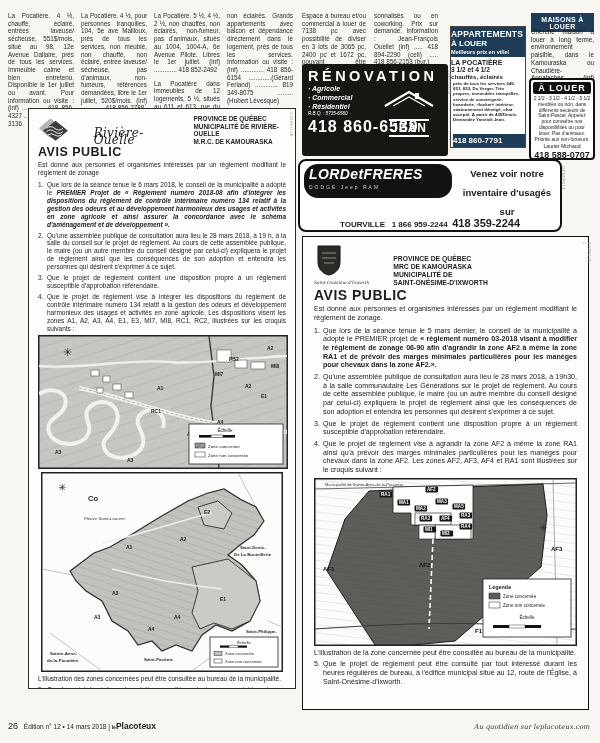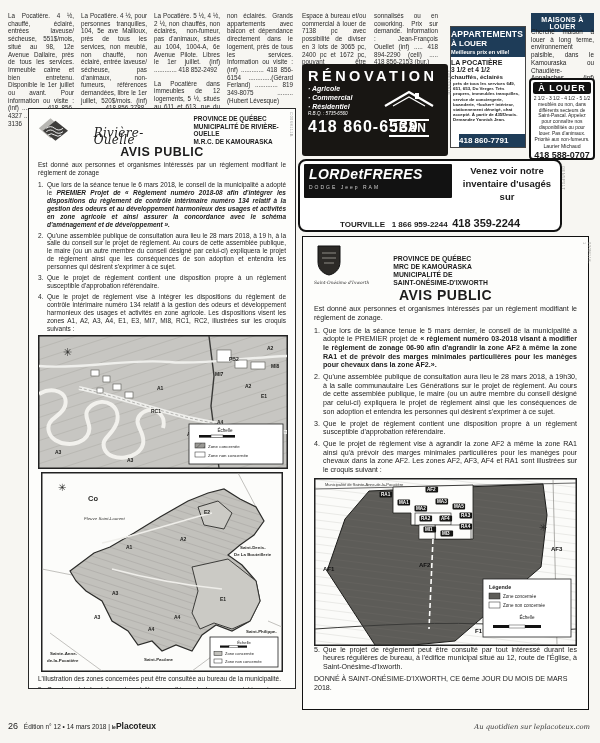--- a/index.html
+++ b/index.html
@@ -12,54 +12,54 @@
   
   .apt{position:absolute;left:450px;top:26px;width:76px;height:122px;background:#fff;border:1px solid #444;box-sizing:border-box;text-align:left;}
   .apt .hd{background:#1e3c58;color:#fff;padding:2px 0 2px;}
   .apt .hd .l1{font-size:8.5px;font-weight:bold;letter-spacing:.2px;}
   .apt .hd .l2{font-size:8px;font-weight:bold;}
   .apt .hd .l3{font-size:5.6px;font-weight:bold;margin-top:1px;}
   .apt .city{font-size:7px;font-weight:bold;margin-top:2px;}
   .apt .sz{font-size:6.6px;font-weight:bold;}
   .apt .ft{font-size:6.2px;font-weight:bold;}
   .apt .sm{font-size:4.4px;line-height:5.2px;font-weight:bold;padding:1px 2px;}
-  .apt .ph{background:#1e3c58;color:#fff;font-size:8px;font-weight:bold;padding:2px 0;position:absolute;bottom:0;left:8px;right:0;}
+  .apt .ph{background:#1e3c58;color:#fff;font-size:8px;font-weight:bold;padding:2px 0;position:absolute;bottom:0;left:2px;right:0;}
   
   .maisons-badge{position:absolute;left:531px;top:13px;width:63px;}
   .maisons-txt{position:absolute;left:531px;top:28px;width:63px;font-size:6.3px;line-height:7.7px;text-align:justify;}
   
   .alouer{position:absolute;left:529px;top:78px;width:66px;height:82px;background:#fff;border:2px solid #111;border-radius:4px;box-sizing:border-box;text-align:center;}
   .alouer .t{background:#111;color:#fff;font-weight:bold;font-size:9px;letter-spacing:1px;margin:2px;padding:1px 0;border-radius:2px;}
   .alouer .b{font-size:4.9px;line-height:5.8px;padding:0 2px;}
   .alouer .n{font-size:5.2px;margin-top:1px;}
   .alouer .p{font-size:9px;font-weight:bold;margin-top:1px;}
   
   .reno{position:absolute;left:302px;top:64px;width:146px;height:92px;background:#181613;color:#fff;border-radius:3px;box-sizing:border-box;padding:4px 6px;}
   .reno .t{font-size:14.5px;font-weight:bold;letter-spacing:3.5px;}
   .reno .li{font-size:7px;font-style:italic;font-weight:bold;line-height:9px;}
   .reno .rbq{font-size:4.6px;font-style:italic;}
   .reno .ph{font-size:16px;font-weight:bold;letter-spacing:1px;margin-top:2px;}
   .reno .logo{position:absolute;right:8px;top:24px;width:62px;text-align:center;}
   .reno .jean{font-size:12px;font-weight:bold;letter-spacing:1px;border-top:2px solid #fff;border-bottom:2px solid #fff;display:inline-block;padding:0 2px;}
   
   .lord{position:absolute;left:298px;top:159px;width:264px;height:73px;background:#fff;border:2.5px solid #111;border-radius:8px;box-sizing:border-box;}
-  .lord .blk{position:absolute;left:4px;top:3px;width:148px;height:34px;background:#121212;border-radius:1px;color:#fff;padding:2px 5px;box-sizing:border-box;}
+  .lord .blk{position:absolute;left:4px;top:3px;width:148px;height:34px;background:#121212;border-radius:14px;color:#fff;padding:2px 5px;box-sizing:border-box;}
   .lord .brand{font-size:14px;font-weight:bold;font-style:italic;letter-spacing:.4px;white-space:nowrap;}
   .lord .marques{font-size:5px;color:#cfcfcf;letter-spacing:2px;margin-top:2px;}
-  .lord .tag{position:absolute;left:156px;top:3px;width:102px;font-size:9.5px;font-weight:bold;text-align:center;line-height:13px;}
+  .lord .tag{position:absolute;left:156px;top:3px;width:102px;font-size:9.5px;font-weight:bold;text-align:center;line-height:19px;}
   .lord .url{position:absolute;left:0;right:0;top:39px;text-align:center;font-size:15px;font-weight:bold;letter-spacing:1px;}
   .lord .bot{position:absolute;left:0;right:0;top:56px;text-align:center;font-size:8px;font-weight:bold;}
   .lord .bot .big{font-size:11px;}
   
   .avisL{position:absolute;left:28px;top:108px;width:268px;height:581px;background:#fdfdfb;border:1px solid #2a2a2a;box-sizing:border-box;padding:6px 9px;font-size:6.5px;line-height:7.9px;overflow:hidden;}
   .avisR{position:absolute;left:302px;top:236px;width:287px;height:474px;background:#fdfdfb;border:1.5px solid #111;box-sizing:border-box;padding:7px 11px;font-size:7.1px;line-height:8.7px;overflow:hidden;}
   .avis-hdr{display:flex;align-items:flex-end;gap:24px;margin-bottom:4px;}
   .org div{font-weight:bold;font-size:6.4px;line-height:7.6px;}
   .avisR .org div{font-size:6.8px;line-height:8px;}
-  .avis-title{text-align:center;font-weight:bold;font-size:12.5px;letter-spacing:.5px;margin:3px 0 4px;}
+  .avis-title{text-align:left;font-weight:bold;font-size:12.5px;letter-spacing:.5px;margin:3px 0 4px;}
   .avisR .avis-title{font-size:14px;margin:4px 0 5px;}
   .intro{text-align:justify;margin-bottom:4px;}
   .item{position:relative;padding-left:9px;text-align:justify;margin-bottom:3px;}
   .item .n{position:absolute;left:0;top:0;}
   .bi{font-weight:bold;font-style:italic;}
   .bb{font-weight:bold;}
   .script{font-family:"DejaVu Serif",serif;font-style:italic;font-size:12px;letter-spacing:.3px;}
   .crest-cap{font-family:"DejaVu Serif",serif;font-style:italic;font-size:4.4px;text-align:center;color:#333;}
   .note{margin:3px 0;}
   .given{margin:3px 0 2px;}
@@ -402,25 +402,25 @@
         <text x="188" y="119" font-size="4.6" fill="#222">Zone concernée</text>
         <rect x="174" y="123" width="11" height="6" fill="#fff" stroke="#222" stroke-width="0.5"></rect>
         <text x="188" y="128" font-size="4.6" fill="#222">Zone non concernée</text>
         <text x="212" y="140" font-size="4.6" fill="#222" text-anchor="middle">Échelle</text>
         <rect x="178" y="146" width="16" height="3" fill="#111"></rect>
           <rect x="194" y="146" width="16" height="3" fill="#fff" stroke="#111" stroke-width="0.4"></rect>
           <rect x="210" y="146" width="16" height="3" fill="#111"></rect>
       </g>
     </svg>
 
+    <div class="note">L'illustration de la zone concernée peut être consultée au bureau de la municipalité.</div>
     <div class="item">
       <span class="n">5.</span>
       <span>Que le projet de règlement peut être consulté par tout intéressé durant les heures régulières de bureau, à l'édifice municipal situé au 12, route de l'Église, à Saint-Onésime-d'Ixworth.</span>
     </div>
-    <div class="given">DONNÉ À SAINT-ONÉSIME-D'IXWORTH, CE 6ème JOUR DU MOIS DE MARS 2018.</div>
 
   </div>
 
   <div class="vcode" style="left:294px;top:112px;">C0068111B</div>
   <div class="vcode" style="left:452px;top:70px;">10E15041E</div>
   <div class="vcode" style="left:566px;top:166px;">GEN5P01T</div>
   <div class="vcode" style="left:592px;top:242px;">030M118-1</div>
 
   <div class="foot-l">
     <span class="pg">26</span>

